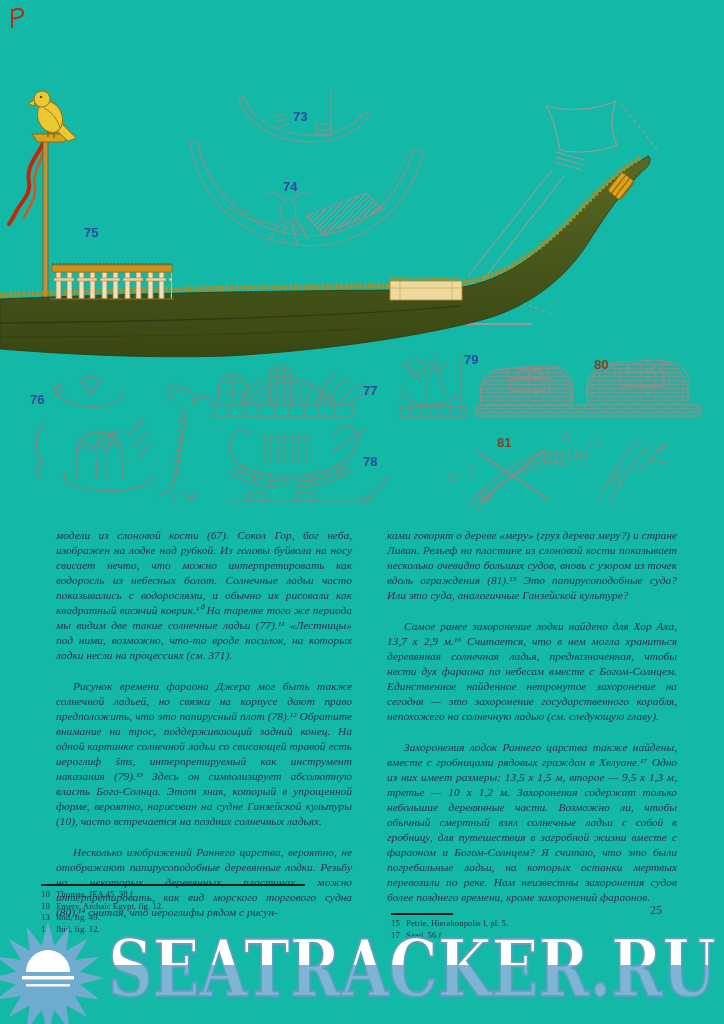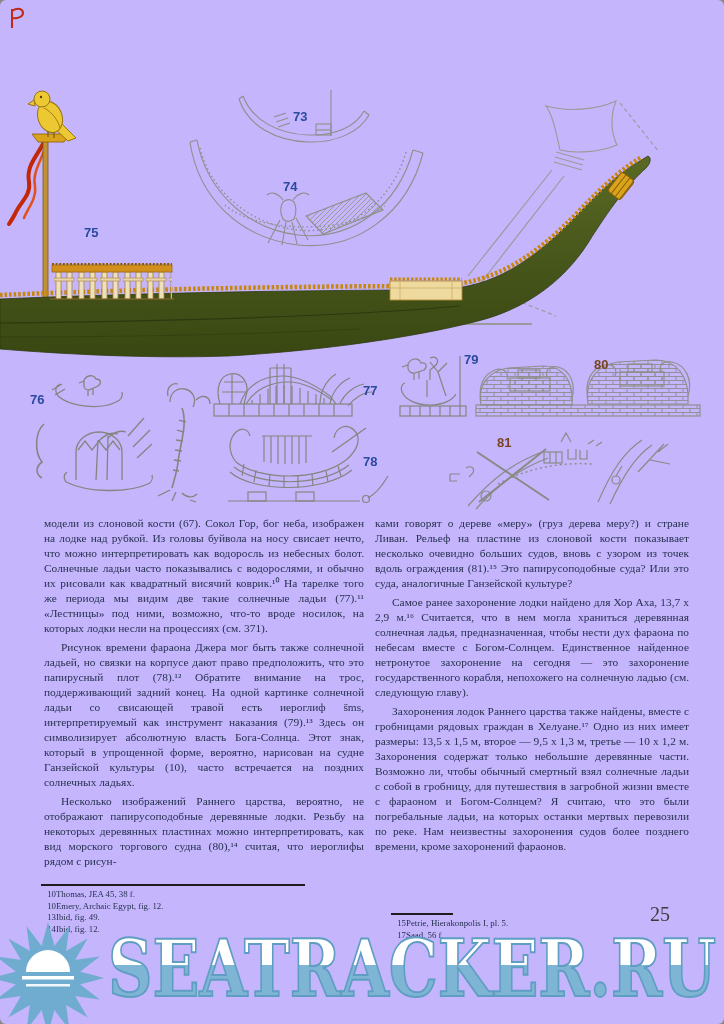--- a/index.html
+++ b/index.html
@@ -1,33 +1,33 @@
 <!DOCTYPE html>
 <html><head>
 <meta charset="utf-8">
 <style>
   html,body{margin:0;padding:0;background:#888;}
-  #page{position:relative;width:724px;height:1024px;background:#c4b5fd;overflow:hidden;
-        font-family:"Liberation Serif",serif;border-radius:6px;}
+  #page{position:relative;width:724px;height:1024px;background:#14b8a6;overflow:hidden;
+        font-family:"Liberation Serif",serif;}
   svg text.figlbl{font-family:"Liberation Sans",sans-serif;font-size:13px;font-weight:bold;}
   .lbl-blue{fill:#2b4a9e;} .lbl-brown{fill:#7a4420;}
   .col{position:absolute;text-align:justify;font-size:11.4px;line-height:15px;color:#283250;}
-  .col p{margin:4px;}
+  .col p{margin:16px;font-style:italic;}
   .col p.ind{text-indent:17px;}
   #leftcol{left:40px;top:512px;width:328px;}
   #rightcol{left:371px;top:512px;width:322px;}
   .fnblock{position:absolute;font-size:8.8px;line-height:11.4px;color:#283250;}
   .fnrule{background:#1d1d1d;height:2.4px;margin-bottom:3px;}
   .fnrow{white-space:nowrap;}
-  .fn-num{display:inline-block;width:15px;text-align:right;}
+  .fn-num{display:inline-block;width:15px;}
   #fnleft{left:41px;top:884px;width:300px;}
   #fnleft .fnrule{width:264px;}
   #fnright{left:371px;top:913px;width:300px;margin-left:20px;}
   #fnright .fnrule{width:62px;}
-  #pagenum{position:absolute;left:650px;top:903px;font-size:20px;color:#3c3c3c;
+  #pagenum{position:absolute;left:650px;top:903px;font-size:12px;color:#3c3c3c;
            font-family:"Liberation Serif",serif;}
   #artwork{position:absolute;left:0;top:0;}
   #watermark{position:absolute;left:0;top:920px;z-index:5;}
 </style>
 </head>
 <body>
 
 <div id="page">
 
   <svg id="artwork" width="724" height="515" viewBox="0 0 724 515">

